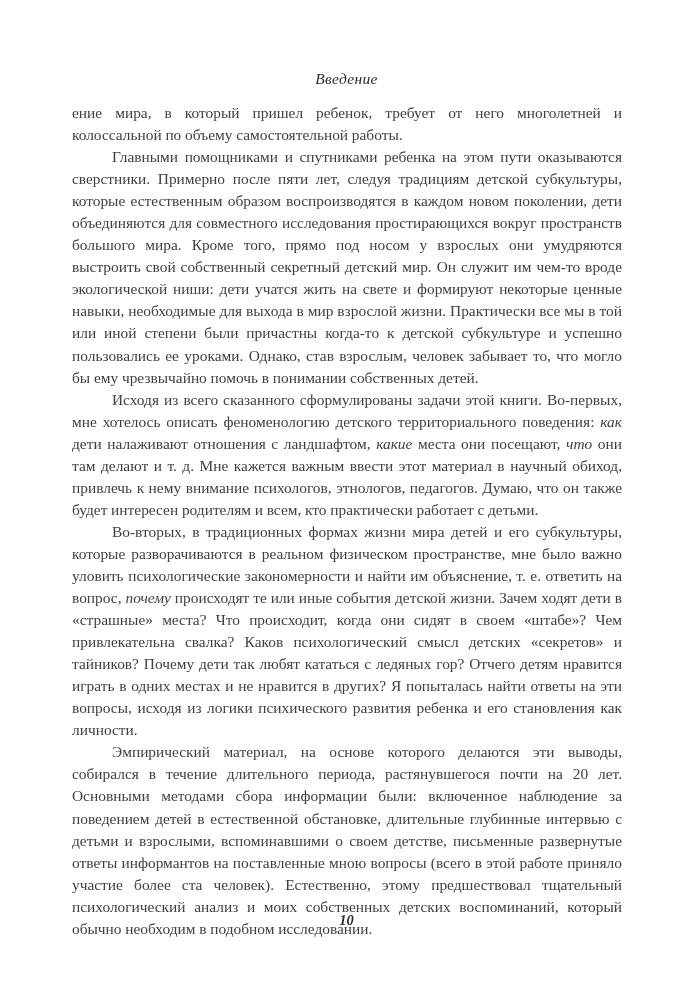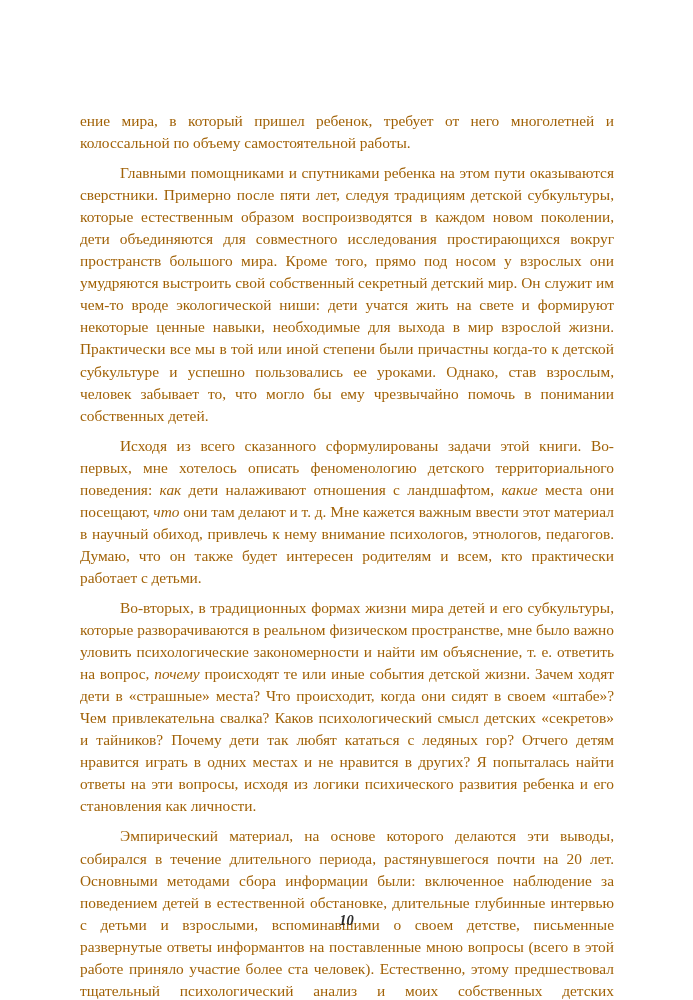--- a/index.html
+++ b/index.html
@@ -35,26 +35,26 @@
 
   
   .text-block {
     position: absolute;
     top: 102px;
     left: 72px;
     width: 550px;
   }
 
   .para {
-    margin: 8px;
+    margin: 0;
     text-indent: 40px;
     text-align: justify;
     font-size: 15.4px;
     line-height: 22.05px;
-    color: #a16207;
+    color: #404040;
     hyphens: manual;
     -webkit-hyphens: manual;
     word-spacing: -0.1px;
   }
   .para.no-indent {
     text-indent: 0;
   }
   .para em {
   }
 
@@ -70,20 +70,21 @@
     font-size: 14.5px;
     color: #2b2b2b;
     line-height: 1;
   }
 </style>
 </head>
 <body>
 
 <div class="page">
 
+  <div class="running-head">Введение</div>
 
   <div class="text-block">
     <p class="para no-indent">ение мира, в который пришел ребенок, требует от него многолетней и колоссальной по объему самостоятельной работы.</p>
     <p class="para">Главными помощниками и спутниками ребенка на этом пути оказываются сверстники. Примерно после пяти лет, следуя традициям детской субкультуры, которые естественным образом воспроизводятся в каждом новом поколении, дети объединяются для совместного исследования простирающихся вокруг пространств большого мира. Кроме того, прямо под носом у взрослых они умудряются выстроить свой собственный секретный детский мир. Он служит им чем-то вроде экологической ниши: дети учатся жить на свете и формируют некоторые ценные навыки, необходимые для выхода в мир взрослой жизни. Практически все мы в той или иной степени были причастны когда-то к детской субкультуре и успешно пользовались ее уроками. Однако, став взрослым, человек забывает то, что могло бы ему чрезвычайно помочь в понимании собственных детей.</p>
     <p class="para">Исходя из всего сказанного сформулированы задачи этой книги. Во-первых, мне хотелось описать феноменологию детского территориального поведения: <em>как</em> дети налаживают отношения с ландшафтом, <em>какие</em> места они посещают, <em>что</em> они там делают и т. д. Мне кажется важным ввести этот материал в научный обиход, привлечь к нему внимание психологов, этнологов, педагогов. Думаю, что он также будет интересен родителям и всем, кто практически работает с детьми.</p>
     <p class="para">Во-вторых, в традиционных формах жизни мира детей и его субкультуры, которые разворачиваются в реальном физическом пространстве, мне было важно уловить психологические закономерности и найти им объяснение, т. е. ответить на вопрос, <em>почему</em> происходят те или иные события детской жизни. Зачем ходят дети в «страшные» места? Что происходит, когда они сидят в своем «штабе»? Чем привлекательна свалка? Каков психологический смысл детских «секретов» и тайников? Почему дети так любят кататься с ледяных гор? Отчего детям нравится играть в одних местах и не нравится в других? Я попыталась найти ответы на эти вопросы, исходя из логики психического развития ребенка и его становления как личности.</p>
     <p class="para">Эмпирический материал, на основе которого делаются эти выводы, собирался в течение длительного периода, растянувшегося почти на 20 лет. Основными методами сбора информации были: включенное наблюдение за поведением детей в естественной обстановке, длительные глубинные интервью с детьми и взрослыми, вспоминавшими о своем детстве, письменные развернутые ответы информантов на поставленные мною вопросы (всего в этой работе приняло участие более ста человек). Естественно, этому предшествовал тщательный психологический анализ и моих собственных детских воспоминаний, который обычно необходим в подобном исследовании.</p>
   </div>
 
   <div class="folio">10</div>

